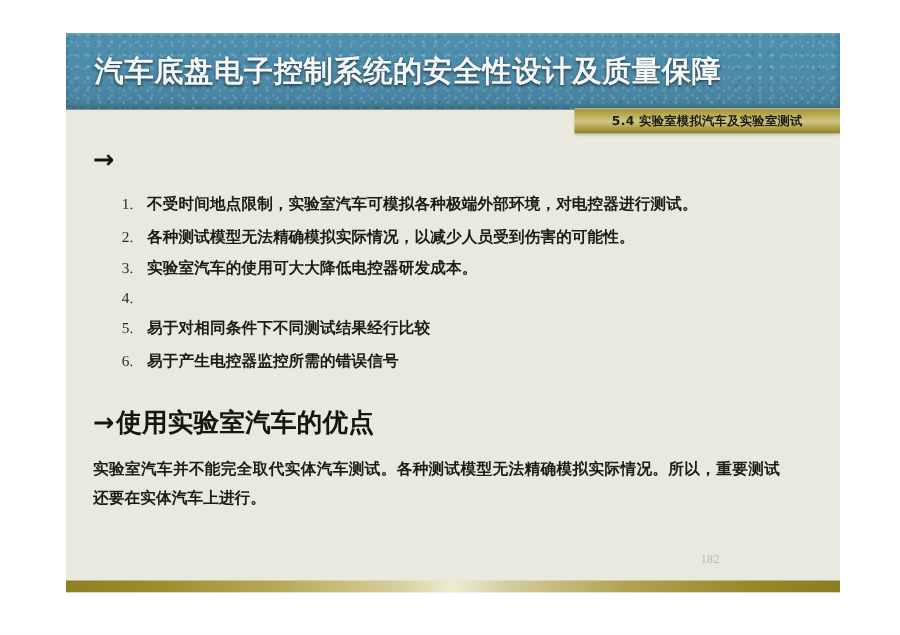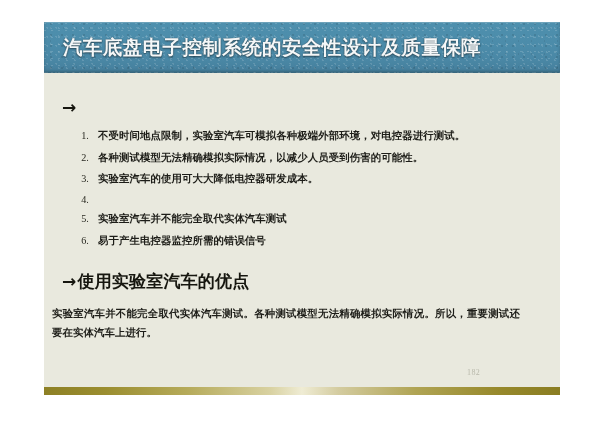--- a/index.html
+++ b/index.html
@@ -131,21 +131,21 @@
     padding-right: 9px;
     font-size: 10.2px;
     font-weight: 400;
     color: #2a2a22;
     font-family: "Liberation Serif", "DejaVu Serif", serif;
   }
   .list-text { flex: 1 1 auto; }
 
   #limitations-paragraph {
     margin: 11px 0 0 0;
-    padding: 0 40px 0 8px;
+    padding: 0 40px 0 18px;
     font-size: 10.4px;
     font-weight: 700;
     line-height: 19px;
     color: #1d1d18;
     letter-spacing: 0.1px;
     text-align: justify;
   }
 
   
   #page-number {
@@ -172,20 +172,23 @@
 </style>
 </head>
 <body>
 
 <div id="slide">
 
   <div id="title-band">
     <div id="title-text">汽车底盘电子控制系统的安全性设计及质量保障</div>
   </div>
 
+  <div id="section-badge">
+    <span id="section-badge-label">5.4 实验室模拟汽车及实验室测试</span>
+  </div>
 
   <div id="content">
 
     <div class="heading-row" id="heading-advantages">
       <span class="heading-arrow">→</span>
     </div>
 
     <ul id="advantages-list">
       <li class="list-item">
         <span class="list-num">1.</span>
@@ -197,21 +200,21 @@
       </li>
       <li class="list-item">
         <span class="list-num">3.</span>
         <span class="list-text">实验室汽车的使用可大大降低电控器研发成本。</span>
       </li>
       <li class="list-item">
         <span class="list-num">4.</span>
       </li>
       <li class="list-item">
         <span class="list-num">5.</span>
-        <span class="list-text">实验室汽车并不能完全取代实体汽车测试</span>
+        <span class="list-text">易于对相同条件下不同测试结果经行比较</span>
       </li>
       <li class="list-item">
         <span class="list-num">6.</span>
         <span class="list-text">易于产生电控器监控所需的错误信号</span>
       </li>
     </ul>
 
     <div class="heading-row" id="heading-limitations">
       <span class="heading-arrow">→</span>
       <span>使用实验室汽车的优点</span>

